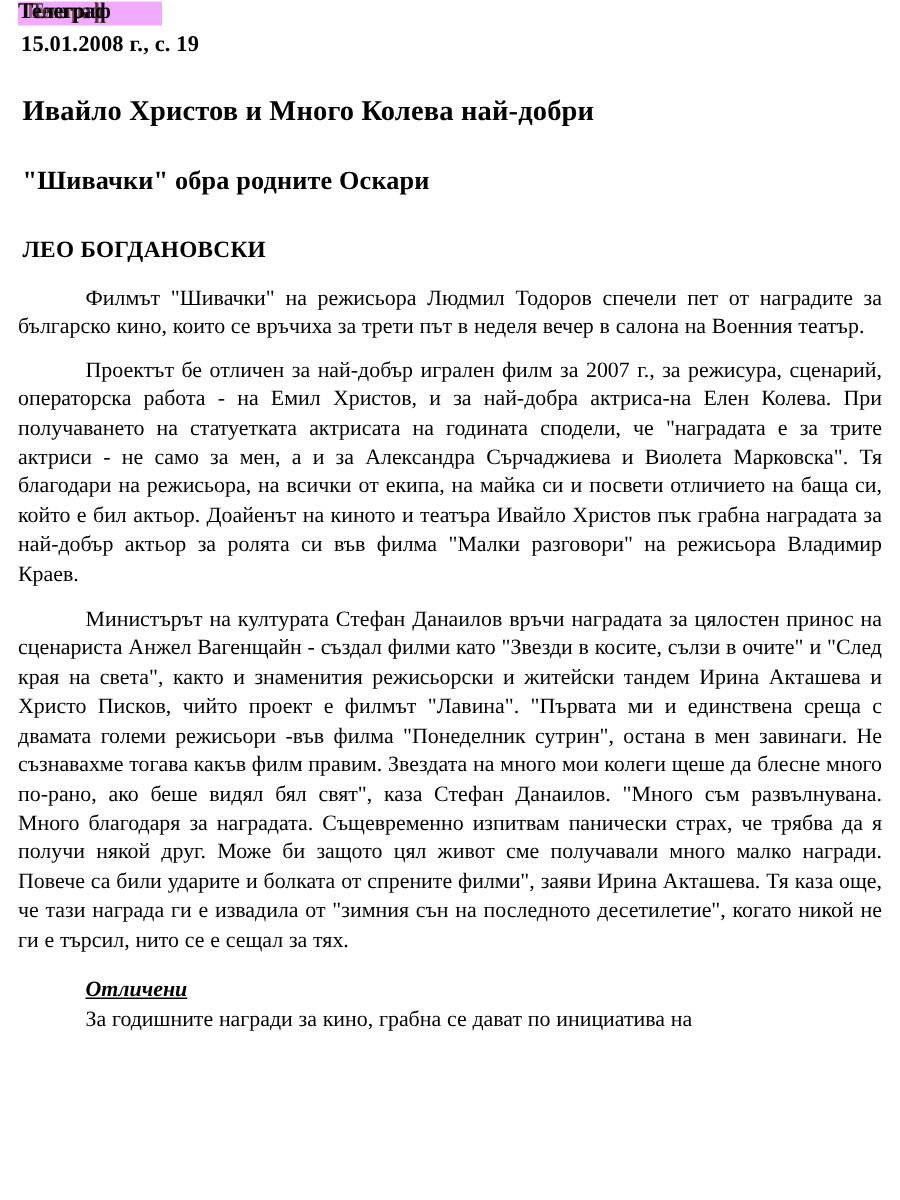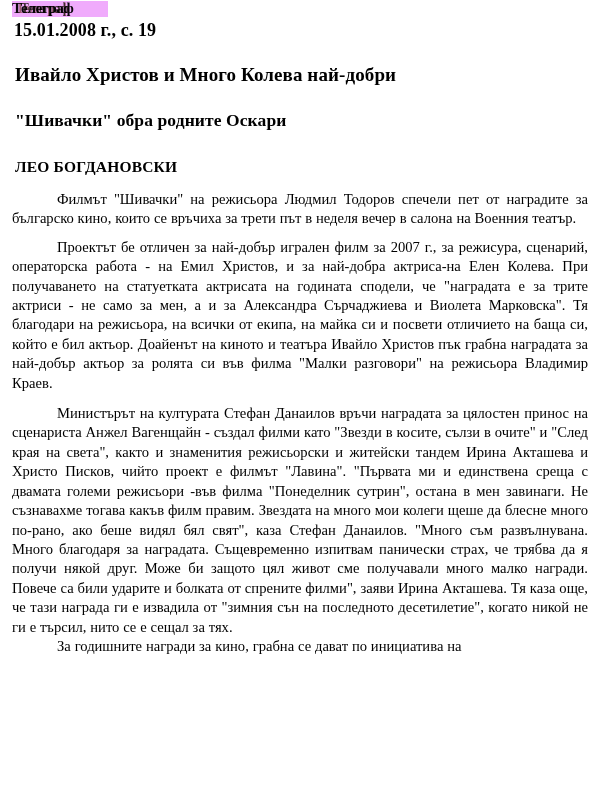--- a/index.html
+++ b/index.html
@@ -69,21 +69,21 @@
     left: 0px;
     color: #000;
     opacity: .95;
     transform: scaleX(1.02);
     transform-origin: left center;
   }
 
   
   .dateline {
     font-weight: bold;
-    font-size: 18px;
+    font-size: 15px;
     line-height: 18px;
     margin: 2px 0 0 2px;
     letter-spacing: .1px;
   }
 
   
   .headline {
     font-weight: bold;
     font-size: 19px;
     line-height: 24px;
@@ -158,17 +158,18 @@
 
   <div class="byline">ЛЕО БОГДАНОВСКИ</div>
 
   <div class="body-block">
 
     <p class="para tight">Филмът "Шивачки" на режисьора Людмил Тодоров спечели пет от наградите за българско кино, които се връчиха за трети път в неделя вечер в салона на Военния театър.</p>
     <p class="para">Проектът бе отличен за най-добър игрален филм за 2007 г., за режисура, сценарий, операторска работа - на Емил Христов, и за най-добра актриса-на Елен Колева. При получаването на статуетката актрисата на годината сподели, че "наградата е за трите актриси - не само за мен, а и за Александра Сърчаджиева и Виолета Марковска". Тя благодари на режисьора, на всички от екипа, на майка си и посвети отличието на баща си, който е бил актьор. Доайенът на киното и театъра Ивайло Христов пък грабна наградата за най-добър актьор за ролята си във филма "Малки разговори" на режисьора Владимир Краев.</p>
 
     <p class="para nogap">Министърът на културата Стефан Данаилов връчи наградата за цялостен принос на сценариста Анжел Вагенщайн - създал филми като "Звезди в косите, сълзи в очите" и "След края на света", както и знаменития режисьорски и житейски тандем Ирина Акташева и Христо Писков, чийто проект е филмът "Лавина". "Първата ми и единствена среща с двамата големи режисьори -във филма "Понеделник сутрин", остана в мен завинаги. Не съзнавахме тогава какъв филм правим. Звездата на много мои колеги щеше да блесне много по-рано, ако беше видял бял свят", каза Стефан Данаилов. "Много съм развълнувана. Много благодаря за наградата. Същевременно изпитвам панически страх, че трябва да я получи някой друг. Може би защото цял живот сме получавали много малко награди. Повече са били ударите и болката от спрените филми", заяви Ирина Акташева. Тя каза още, че тази награда ги е извадила от "зимния сън на последното десетилетие", когато никой не ги е търсил, нито се е сещал за тях.</p>
 
+    <div class="section-head second">Отличени</div>
     <p class="para nogap">За годишните награди за кино, грабна се дават по инициатива на</p>
 
   </div>
 
 </div>
 
 </body></html>

